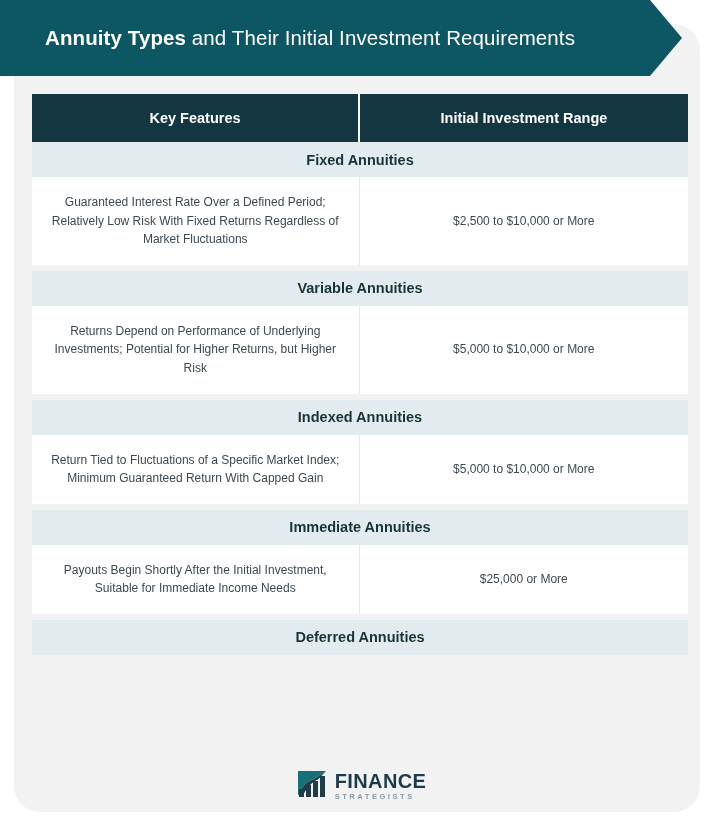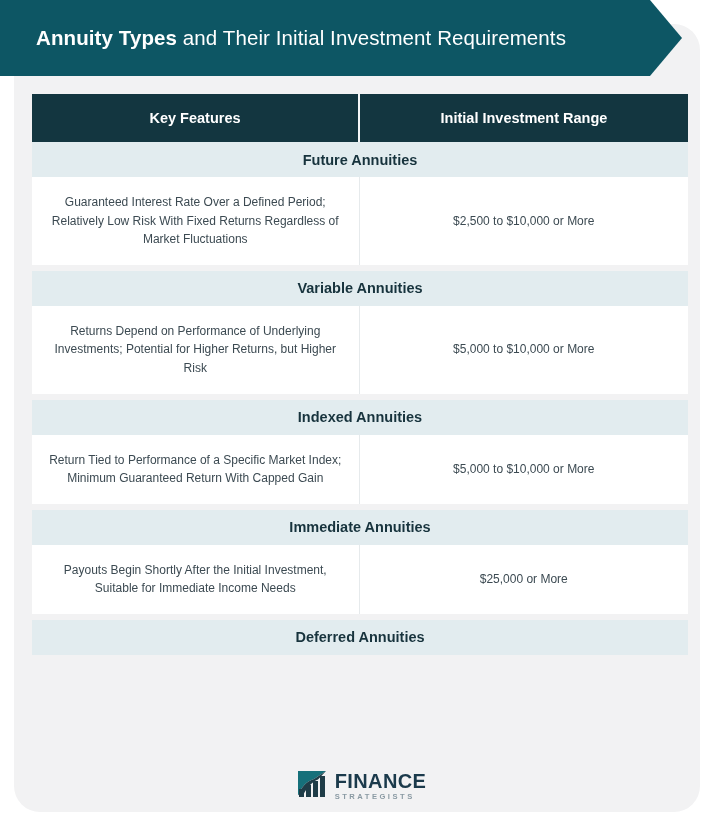--- a/index.html
+++ b/index.html
@@ -41,23 +41,24 @@
     align-items: center;
     -webkit-clip-path: polygon(0 0, 650px 0, 682px 38px, 650px 76px, 0 76px);
     clip-path: polygon(0 0, 650px 0, 682px 38px, 650px 76px, 0 76px);
     z-index: 3;
   }
 
   .banner-title {
     color: #ffffff;
     font-size: 20.5px;
     letter-spacing: 0.1px;
-    padding-left: 36px;
+    padding-left: 16px;
     white-space: nowrap;
     font-weight: 400;
+    margin-left: 29px;
   }
   .banner-title .strong { font-weight: 700; }
 
   
   .table-wrap {
     position: absolute;
     left: 32px;
     top: 94px;
     width: 656px;
     z-index: 2;
@@ -177,21 +178,21 @@
     </colgroup>
     <thead>
       <tr class="thead-row">
         <th class="col-left">Key Features</th>
         <th class="col-right">Initial Investment Range</th>
       </tr>
     </thead>
     <tbody>
 
       <tr class="section-row">
-        <td colspan="2">Future Annuities</td>
+        <td colspan="2">Fixed Annuities</td>
       </tr>
       <tr class="data-row">
         <td class="col-left">Guaranteed Interest Rate Over a Defined Period; Relatively Low Risk With Fixed Returns Regardless of Market Fluctuations</td>
         <td class="col-right">$2,500 to $10,000 or More</td>
       </tr>
       <tr class="spacer-row">
           <td colspan="2"></td>
         </tr>
 
       <tr class="section-row">
@@ -202,21 +203,21 @@
         <td class="col-right">$5,000 to $10,000 or More</td>
       </tr>
       <tr class="spacer-row">
           <td colspan="2"></td>
         </tr>
 
       <tr class="section-row">
         <td colspan="2">Indexed Annuities</td>
       </tr>
       <tr class="data-row">
-        <td class="col-left">Return Tied to Performance of a Specific Market Index; Minimum Guaranteed Return With Capped Gain</td>
+        <td class="col-left">Return Tied to Fluctuations of a Specific Market Index; Minimum Guaranteed Return With Capped Gain</td>
         <td class="col-right">$5,000 to $10,000 or More</td>
       </tr>
       <tr class="spacer-row">
           <td colspan="2"></td>
         </tr>
 
       <tr class="section-row">
         <td colspan="2">Immediate Annuities</td>
       </tr>
       <tr class="data-row">

